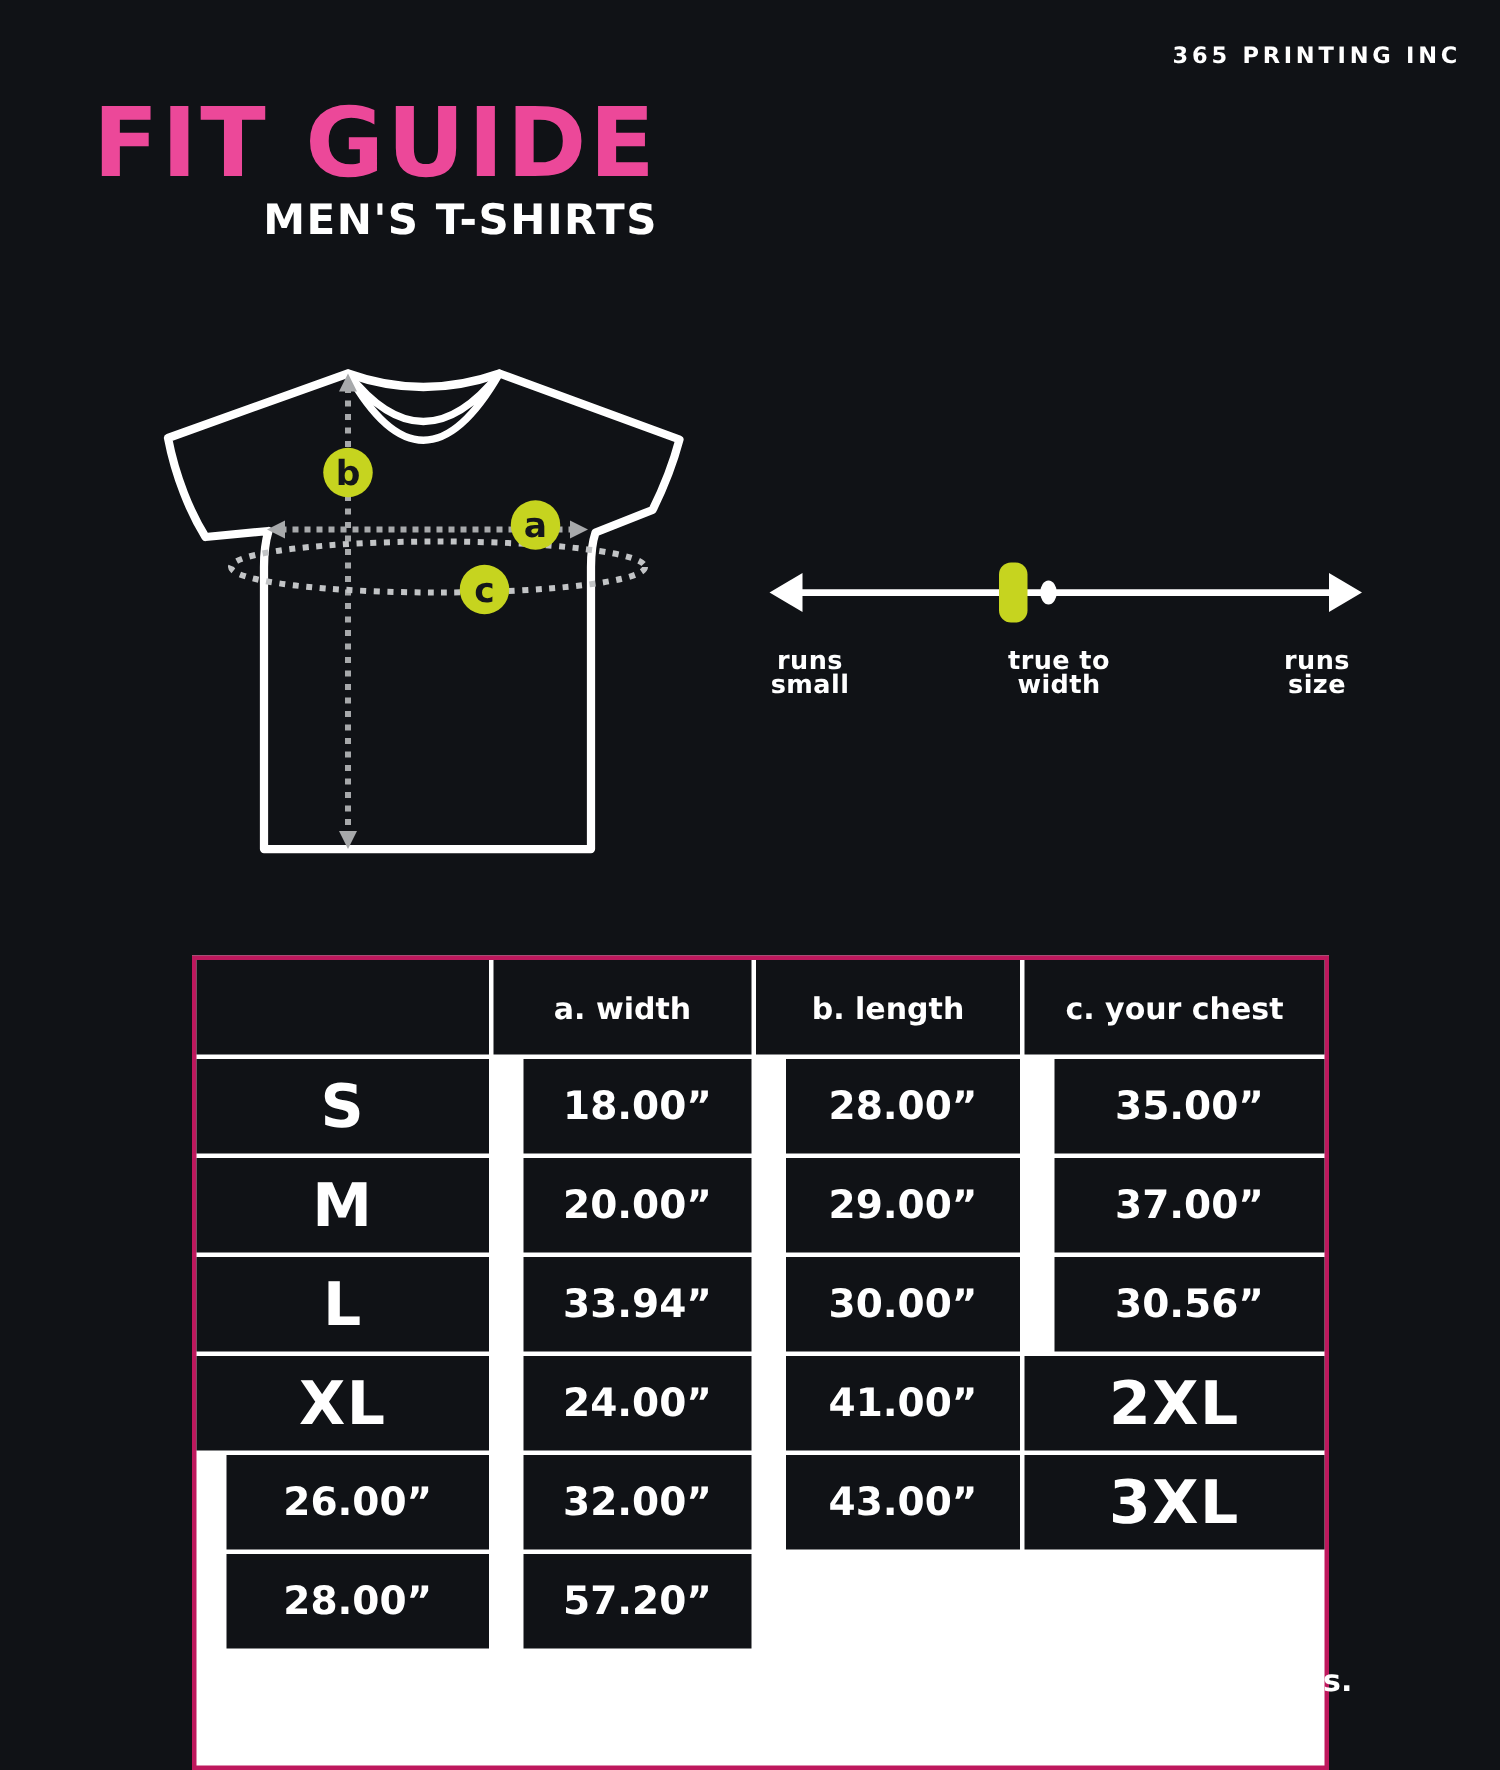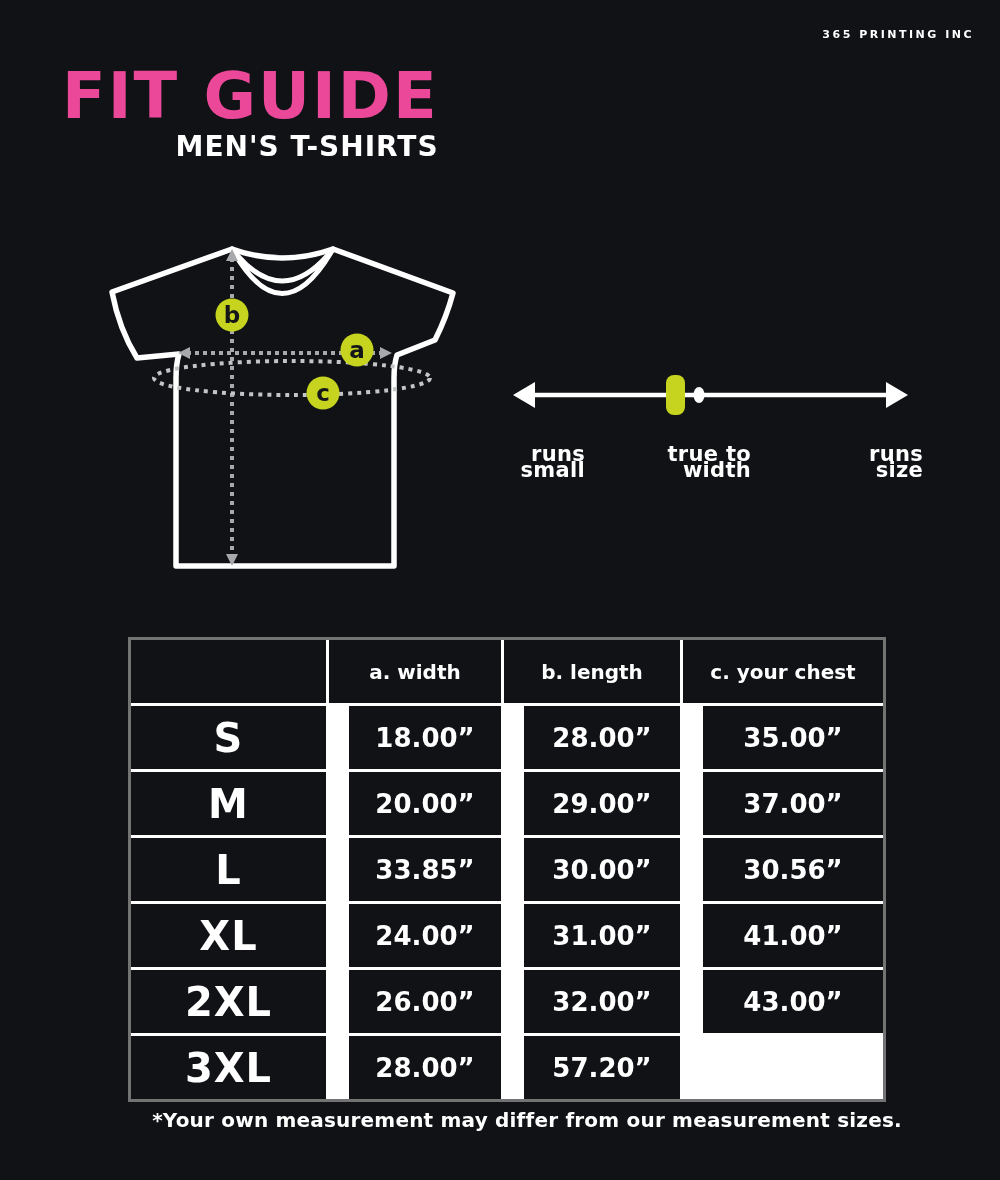--- a/index.html
+++ b/index.html
@@ -4,45 +4,45 @@
 <style>
   html,body{margin:0;padding:0;}
   body{
     width:1000px;height:1180px;position:relative;overflow:hidden;
     background:#101216;
     font-family:"DejaVu Sans","Liberation Sans",sans-serif;
     font-weight:bold;color:#ffffff;
   }
   .brand{
     position:absolute;top:28px;right:26px;
-    font-size:11px;letter-spacing:2.5px;white-space:nowrap;
+    font-size:15px;letter-spacing:2.5px;white-space:nowrap;
   }
   .title-block{position:absolute;left:62px;top:60px;display:inline-block;}
   .title{
     font-size:64px;line-height:72px;letter-spacing:2px;
     color:#ec4899;white-space:nowrap;
   }
   .subtitle{
     font-size:28px;line-height:30px;letter-spacing:1px;
     text-align:right;margin-top:0;color:#ffffff;
   }
   .tshirt-svg{position:absolute;left:85px;top:228px;}
   .scale-svg{position:absolute;left:505px;top:365px;}
   .scale-label{
     position:absolute;top:433px;width:90px;
-    font-size:21px;line-height:16px;text-align:right;letter-spacing:0.3px;margin-top:13px;
+    font-size:17px;line-height:16px;text-align:center;letter-spacing:0.3px;
   }
   .scale-label.left{left:495px;}
   .scale-label.center{left:661px;}
   .scale-label.right{left:833px;}
 
   .size-table{
     position:absolute;left:128px;top:637px;
-    width:758px;height:465px;box-sizing:border-box;
-    border:3px solid #737373;background:#ffffff;
+    width:758px;height:543px;box-sizing:border-box;
+    border:3px solid #be185d;background:#ffffff;
     display:grid;
     grid-template-columns:195px 172px 176px 200px;
     grid-auto-rows:63px;
     gap:3px;
   }
   .cell{
     background:#101216;display:flex;align-items:center;justify-content:center;
   }
   .cell.th{font-size:20px;}
   .cell.size{font-size:40px;letter-spacing:1px;}
@@ -125,27 +125,26 @@
   <div class="cell val">18.00”</div>
   <div class="cell val">28.00”</div>
   <div class="cell val">35.00”</div>
 
   <div class="cell size">M</div>
   <div class="cell val">20.00”</div>
   <div class="cell val">29.00”</div>
   <div class="cell val">37.00”</div>
 
   <div class="cell size">L</div>
-  <div class="cell val">33.85”</div>
+  <div class="cell val">33.94”</div>
   <div class="cell val">30.00”</div>
   <div class="cell val">30.56”</div>
 
   <div class="cell size">XL</div>
   <div class="cell val">24.00”</div>
-  <div class="cell val">31.00”</div>
   <div class="cell val">41.00”</div>
 
   <div class="cell size">2XL</div>
   <div class="cell val">26.00”</div>
   <div class="cell val">32.00”</div>
   <div class="cell val">43.00”</div>
 
   <div class="cell size">3XL</div>
   <div class="cell val">28.00”</div>
   <div class="cell val">57.20”</div>

